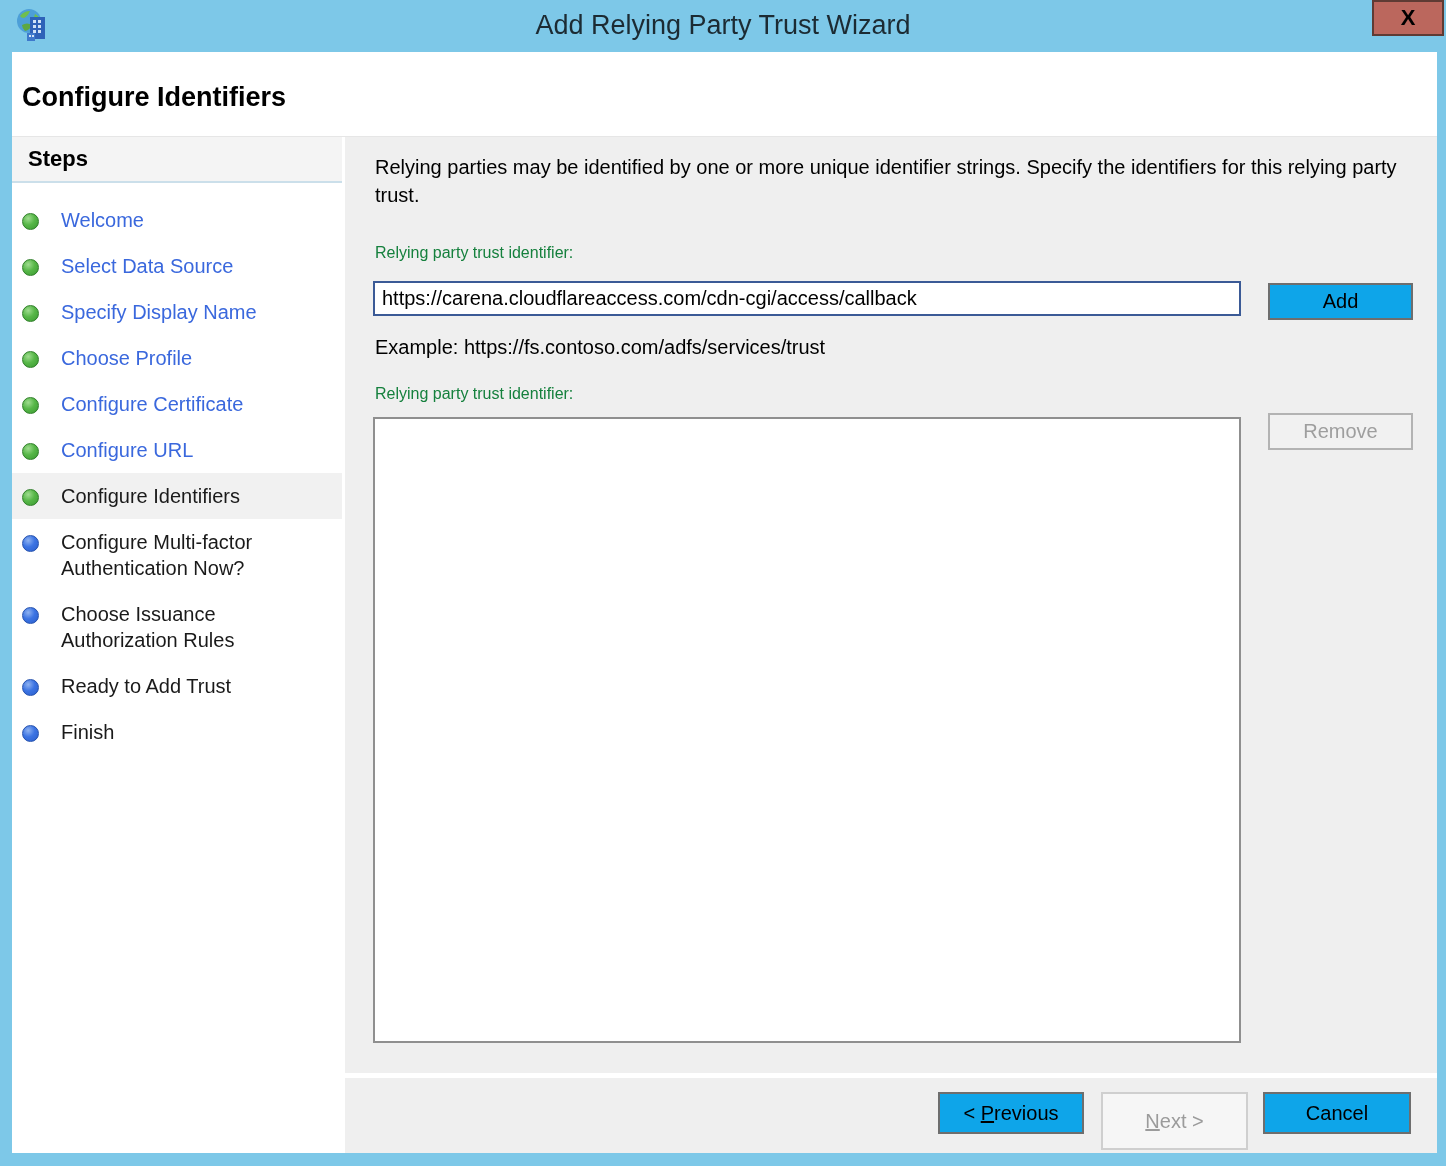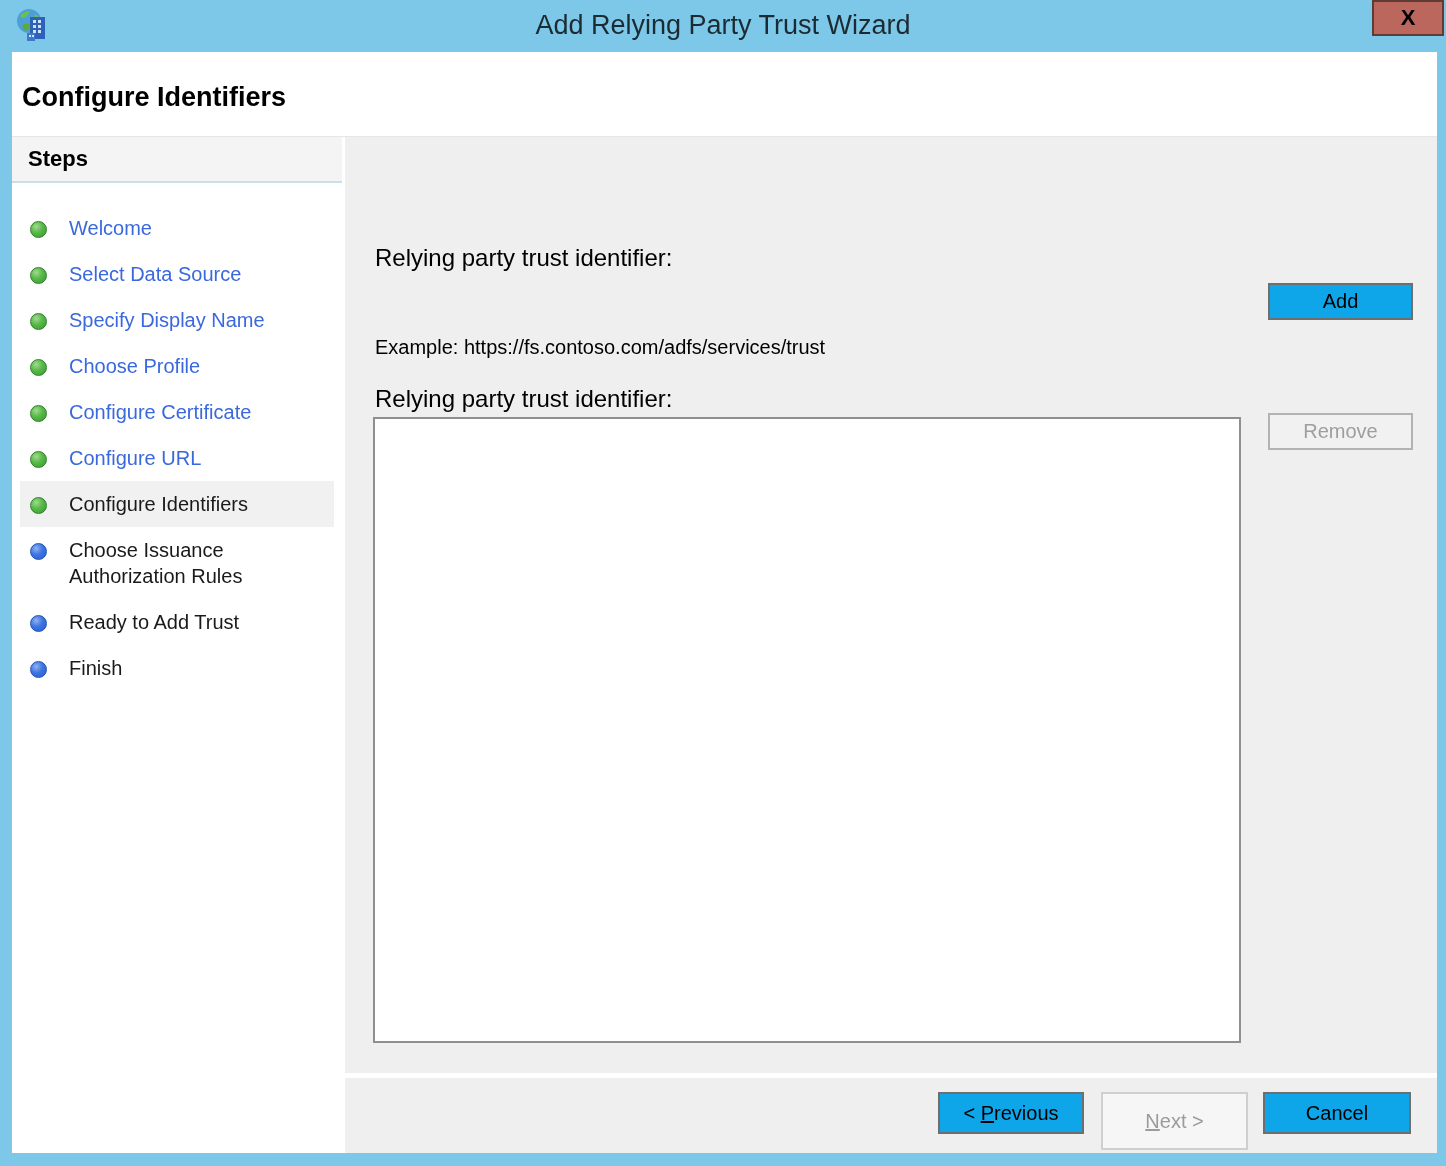--- a/index.html
+++ b/index.html
@@ -45,21 +45,21 @@
   .sidebar {
     position:absolute; left:0; top:85px; width:330px; bottom:0;
     background:#FFFFFF;
   }
   .steps-title {
     height:44px; background:#F4F4F4;
     border-bottom:2px solid #CBDFEA;
     font-size:22px; font-weight:bold; color:#000;
     line-height:44px; padding-left:16px;
   }
-  #steps-list { list-style:none; margin:8px; padding:14px 0 0 0; }
+  #steps-list { list-style:none; margin:0; padding:14px 0 0 0; }
   .step {
     position:relative; display:flex; align-items:flex-start;
     padding:10px 8px 10px 10px;
     font-size:20px; line-height:26px; color:#1A1A1A;
   }
   .step.current { background:#F1F1F1; }
   .bullet {
     flex:0 0 15px; width:15px; height:15px; border-radius:50%;
     margin:6px 0 0 0;
   }
@@ -75,21 +75,21 @@
   .step-label.link { color:#3A68DD; }
   
   .main-panel {
     position:absolute; left:333px; top:85px; right:0; height:936px;
     background:#EFEFEF;
   }
   .intro {
     position:absolute; left:30px; top:16px; width:1022px;
     font-size:20px; line-height:28px; color:#000; margin:0;
   }
-  .field-label { position:absolute; font-size:24px; color:#000000; }
+  .field-label { position:absolute; font-size:16px; color:#15803d; }
   .lbl-identifier { left:30px; top:107px; }
   .lbl-identifiers { left:30px; top:248px; }
   .identifier-input {
     position:absolute; left:28px; top:144px;
     width:868px; height:35px; box-sizing:border-box;
     border:2px solid #3B5A96; background:#FFFFFF;
     font-family:"Liberation Sans", sans-serif;
     font-size:20px; color:#000; padding:0 7px; outline:none;
   }
   .btn {
@@ -180,36 +180,42 @@
           <li class="step">
             <span class="bullet done"></span>
             <span class="step-label link">Configure URL</span>
           </li>
           <li class="step current">
             <span class="bullet done"></span>
             <span class="step-label">Configure Identifiers</span>
           </li>
           <li class="step">
             <span class="bullet pending"></span>
+            <span class="step-label">Configure Multi-factor Authentication Now?</span>
+          </li>
+          <li class="step">
+            <span class="bullet pending"></span>
             <span class="step-label">Choose Issuance Authorization Rules</span>
           </li>
           <li class="step">
             <span class="bullet pending"></span>
             <span class="step-label">Ready to Add Trust</span>
           </li>
           <li class="step">
             <span class="bullet pending"></span>
             <span class="step-label">Finish</span>
           </li>
         </ul>
     </aside>
 
     <section class="main-panel">
+      <p class="intro">Relying parties may be identified by one or more unique identifier strings. Specify the identifiers for this relying party trust.</p>
 
       <div class="field-label lbl-identifier">Relying party trust identifier:</div>
+      <input class="identifier-input" type="text" value="https://carena.cloudflareaccess.com/cdn-cgi/access/callback" style="">
       <button class="btn btn-add">Add</button>
 
       <div class="example">Example: https://fs.contoso.com/adfs/services/trust</div>
 
       <div class="field-label lbl-identifiers">Relying party trust identifier:</div>
       <div class="listbox"></div>
       <button class="btn btn-remove" aria-disabled="true">Remove</button>
     </section>
 
     <div class="footer">

